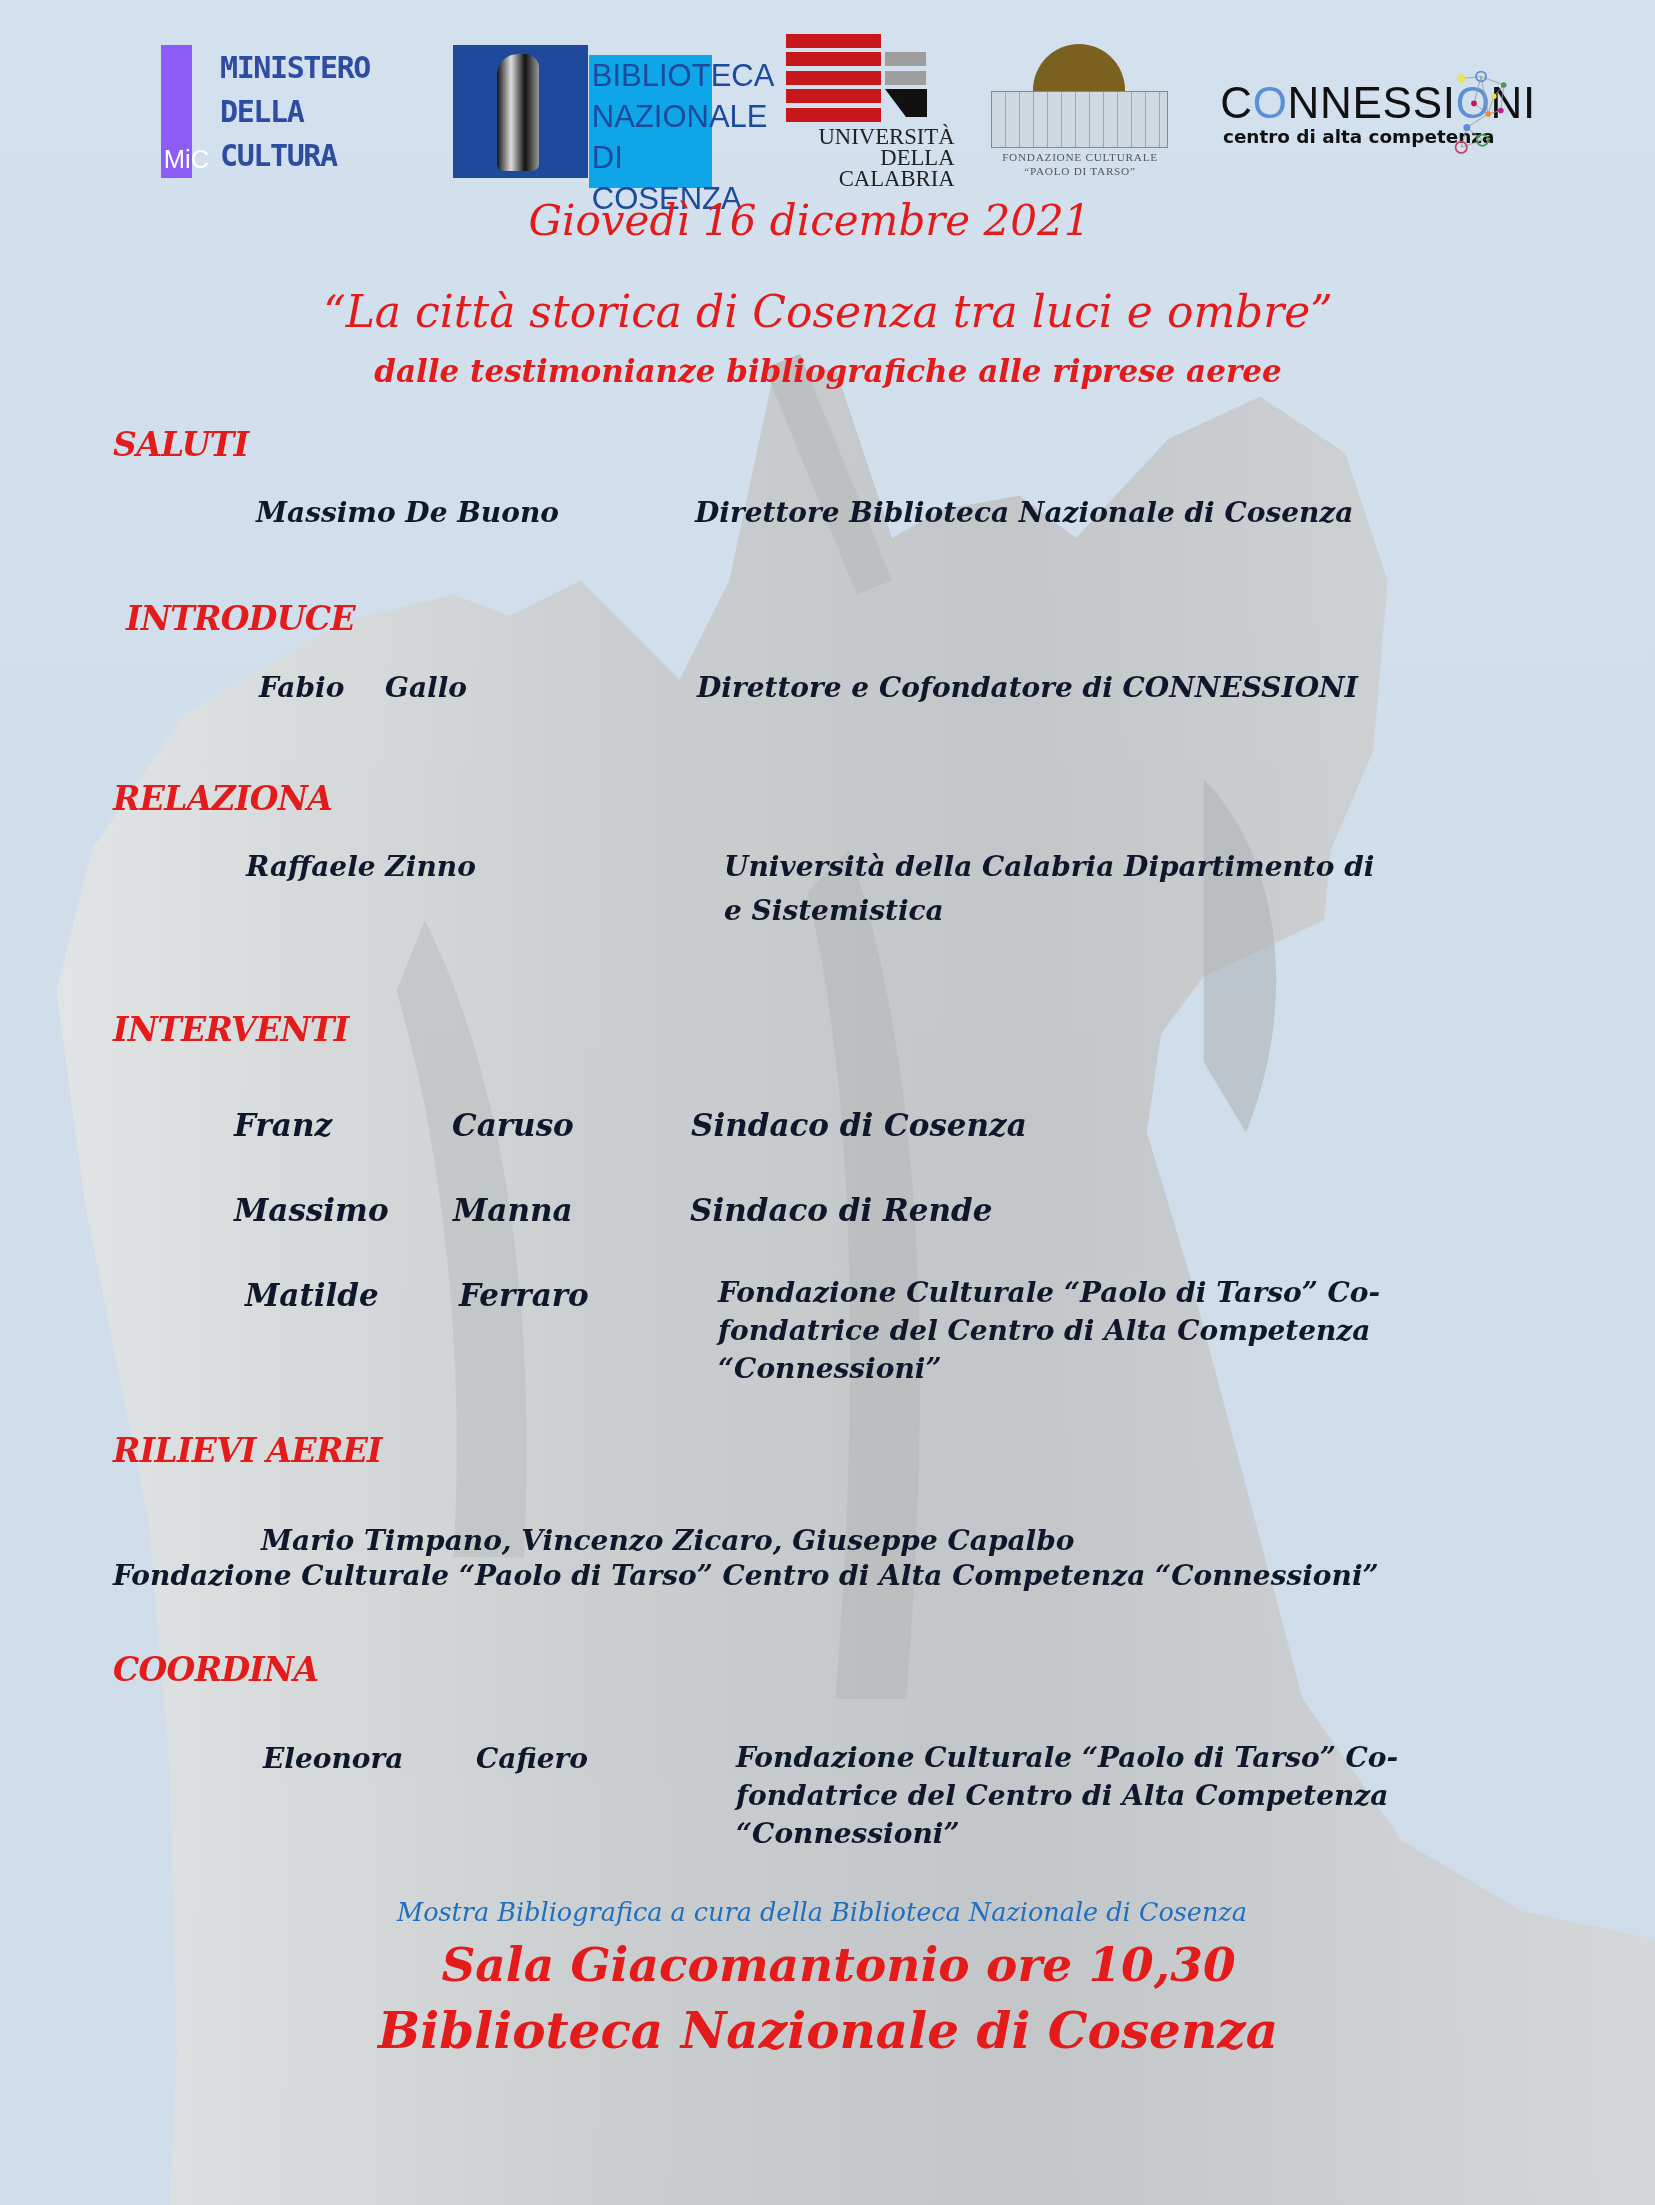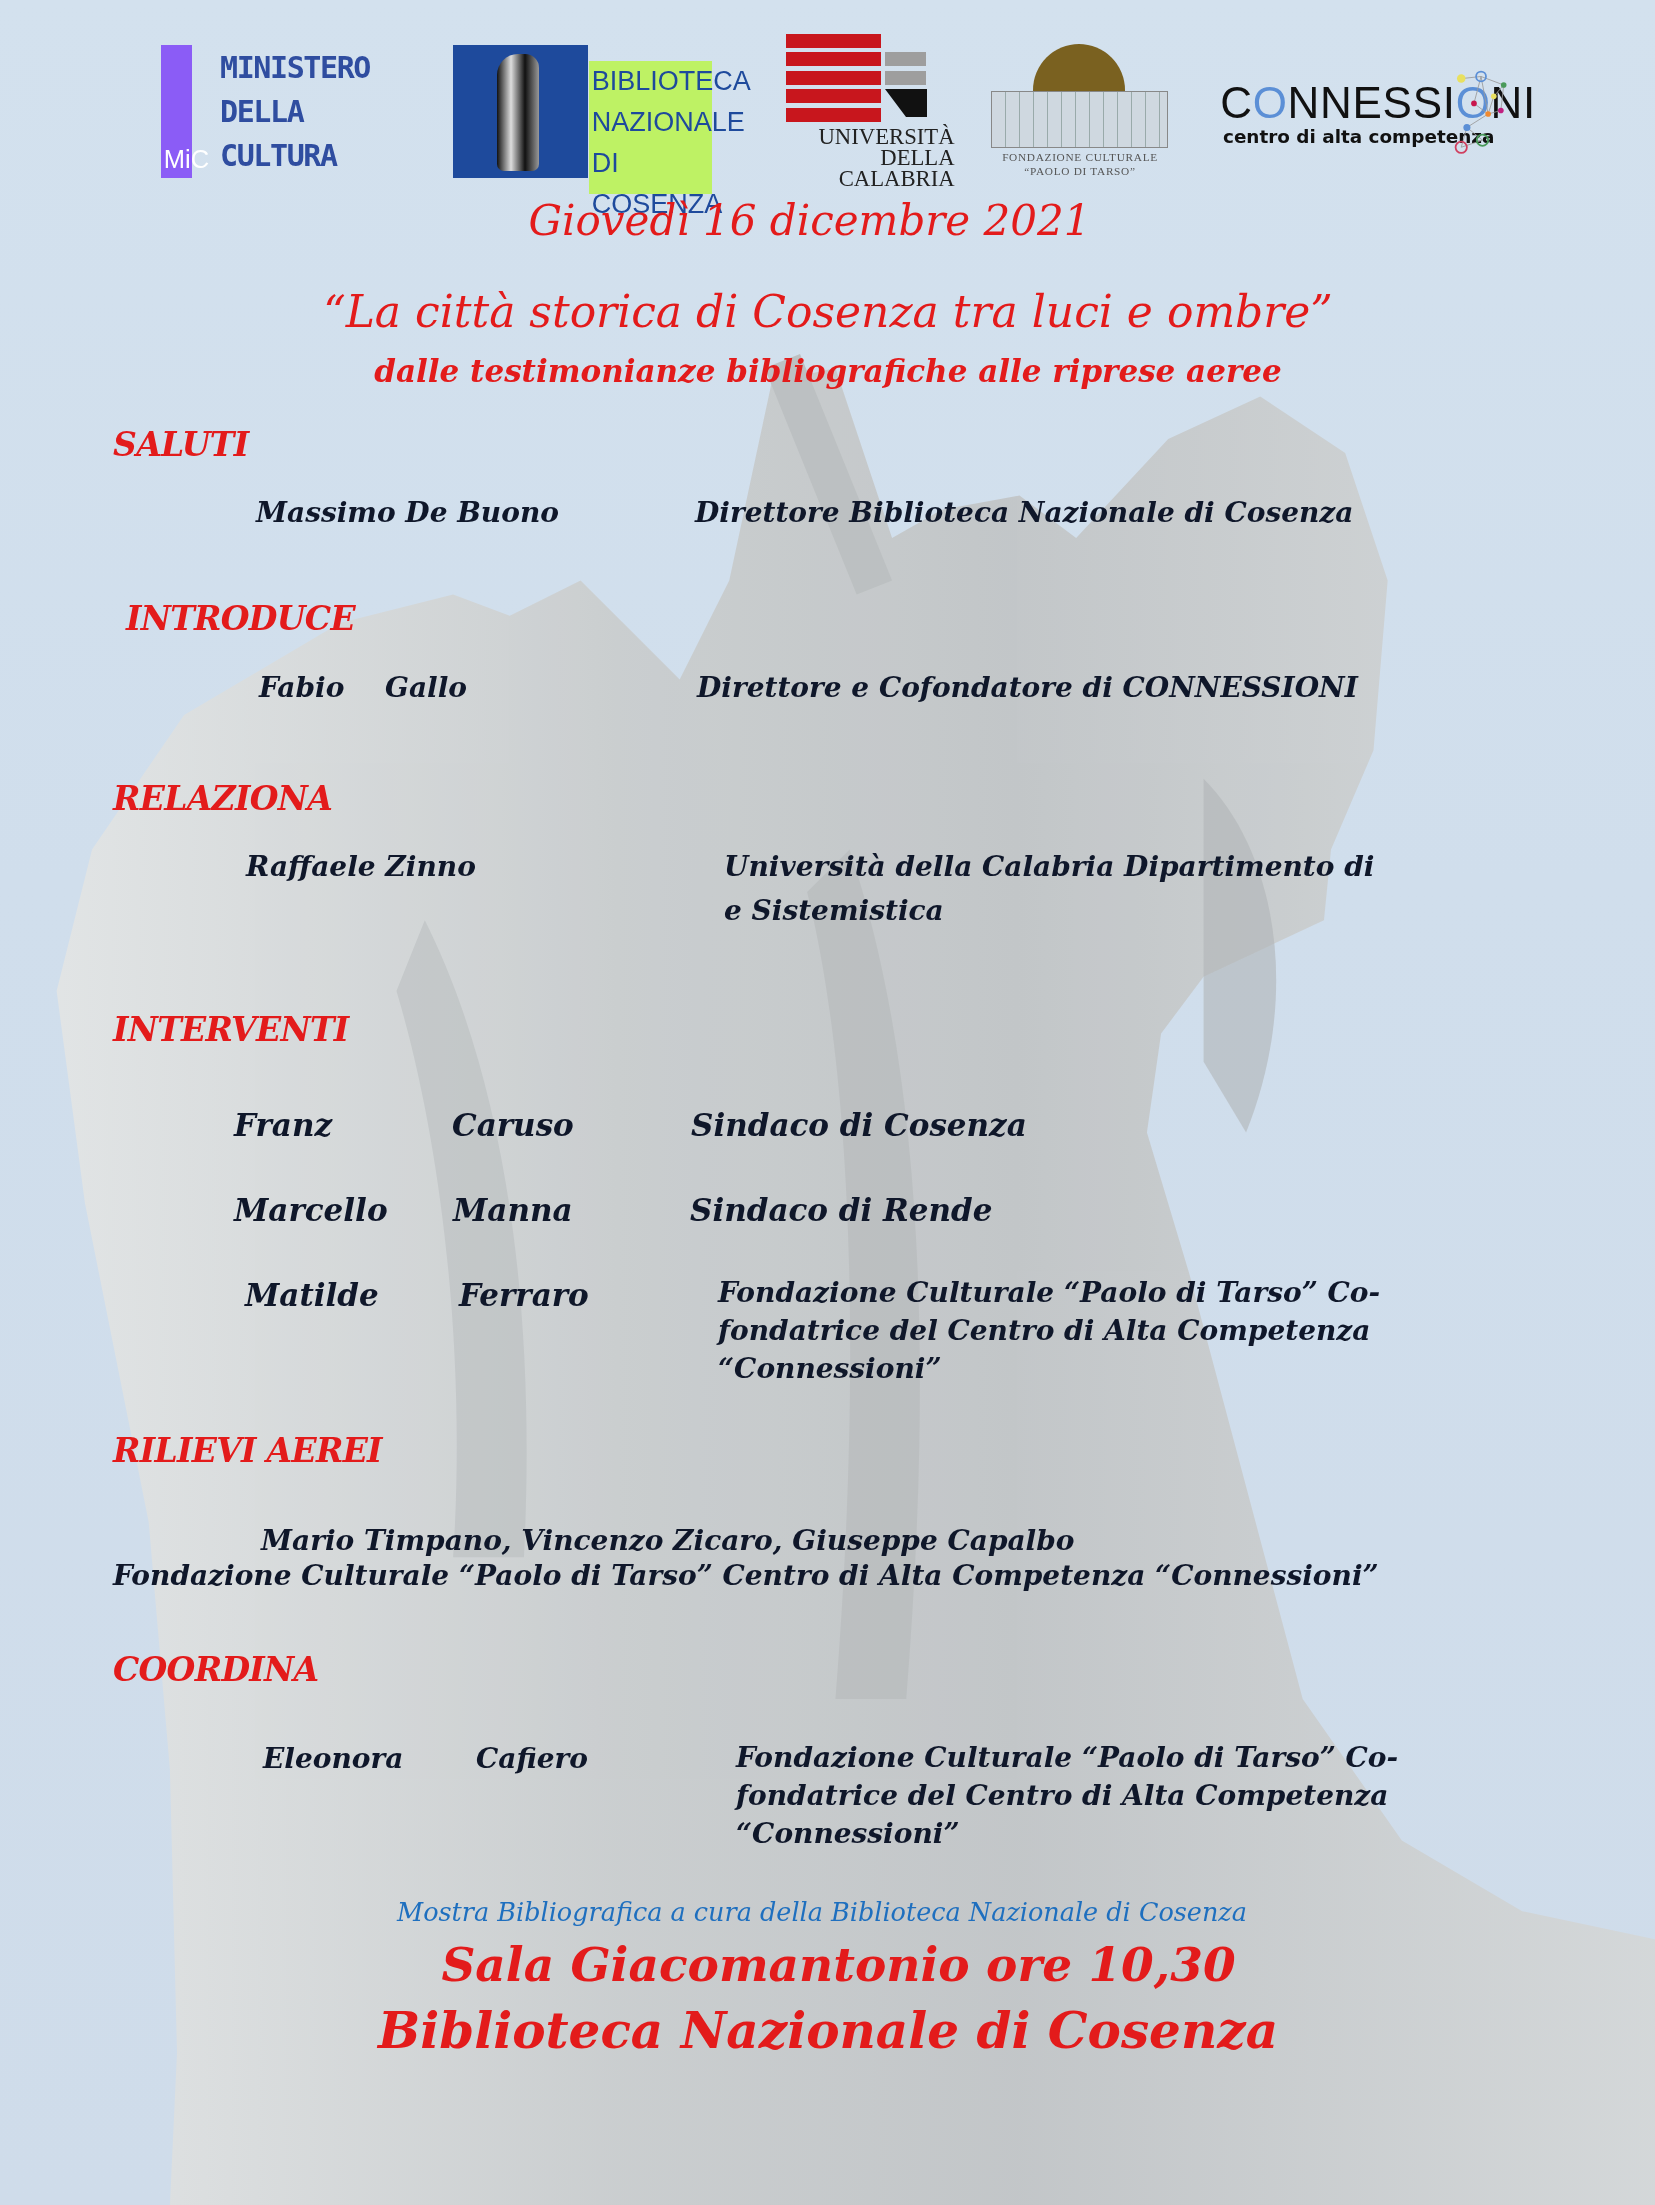--- a/index.html
+++ b/index.html
@@ -11,21 +11,21 @@
 
   
   .logo { position:absolute; z-index:2; }
   .mic { left:161px; top:45px; width:263px; height:133px; }
   .mic .box { position:absolute; left:0; top:0; width:31px; height:133px; background:#8b5cf6; }
   .mic .mictxt { position:absolute; left:2.8px; bottom:4.2px; color:#fff; font-family:"Liberation Sans",sans-serif; font-size:25.5px; }
   .mic .words { position:absolute; left:59px; top:1.4px; color:#2f4da0; font-family:"DejaVu Sans Mono",monospace; font-weight:bold; font-size:30px; line-height:44px; letter-spacing:-1.4px; }
   .bnc { left:453px; top:45px; width:259px; height:133px; }
   .bnc .box { position:absolute; left:0; top:0; width:135px; height:133px; background:#1e4a9c; }
   .bnc .fig { position:absolute; left:44px; top:8.5px; width:42px; height:117px; background:linear-gradient(90deg,#111,#ddd,#111,#999); border-radius:21px 14px 7px 7px; }
-  .bnc .words { position:absolute; left:136px; top:16px; width:123px; height:133px; background:#bef264; color:#1e4a9c; font-family:"Liberation Sans",sans-serif; font-size:27px; line-height:41px; padding-left:2.8px; box-sizing:border-box; }
+  .bnc .words { position:absolute; left:136px; top:10px; width:123px; height:133px; background:#0ea5e9; color:#1e4a9c; font-family:"Liberation Sans",sans-serif; font-size:31px; line-height:41px; padding-left:2.8px; box-sizing:border-box; }
   .unical { left:786px; top:34px; width:170px; height:149px; }
   .unical .bar { position:absolute; left:0; width:95px; height:14px; background:#c8161d; }
   .unical .gbar { position:absolute; left:99px; width:41px; height:14px; background:#9e9e9e; }
   .unical .tri { position:absolute; left:99px; top:85px; width:0; height:0; border-left:21px solid transparent; border-right:21px solid #111; border-bottom:0; border-top:28px solid #111; }
   .unical .words { position:absolute; left:-1.4px; top:92px; width:170px; text-align:right; font-family:"Liberation Serif",serif; font-size:22.7px; line-height:21px; color:#222; }
   .fond { left:991px; top:44px; width:184px; height:135px; }
   .fond .dome { position:absolute; left:42px; top:0; width:92px; height:47px; background:#7a6120; border-radius:46px 46px 0 0; }
   .fond .bldg { position:absolute; left:0; top:47px; width:177px; height:57px; border:1.4px solid #888; box-sizing:border-box; background:repeating-linear-gradient(90deg,#cfd8e0 0 12.7px,#9aa 12.7px 14px); }
   .fond .words { position:absolute; left:0; top:106px; width:178px; text-align:center; font-family:"Liberation Serif",serif; font-size:11.3px; color:#555; line-height:14px; letter-spacing:0.7px; }
   .conn { left:1216px; top:47px; width:306px; height:120px; }
@@ -166,21 +166,21 @@
   <div>Università della Calabria Dipartimento di</div>
   <div>e Sistemistica</div>
 </div>
 
 <div class="abs sec" style="left:113px; top:1010px;">INTERVENTI</div>
 
 <div class="abs blu" style="left:234px; top:1107px; font-size:31px;">Franz</div>
 <div class="abs blu" style="left:452px; top:1107px; font-size:31px;">Caruso</div>
 <div class="abs blu" style="left:691px; top:1107px; font-size:31px;">Sindaco di Cosenza</div>
 
-<div class="abs blu" style="left:234px; top:1192px; font-size:31px;">Marcello</div>
+<div class="abs blu" style="left:234px; top:1192px; font-size:31px;">Massimo</div>
 <div class="abs blu" style="left:453px; top:1192px; font-size:31px;">Manna</div>
 <div class="abs blu" style="left:690px; top:1192px; font-size:31px;">Sindaco di Rende</div>
 
 <div class="abs blu" style="left:245px; top:1277px; font-size:31px;">Matilde</div>
 <div class="abs blu" style="left:459px; top:1277px; font-size:31px;">Ferraro</div>
 <div class="abs blu multi2" style="left:718px; top:1274px;">
   <div>Fondazione Culturale “Paolo di Tarso” Co-</div>
   <div>fondatrice del Centro di Alta Competenza</div>
   <div>“Connessioni”</div>
 </div>

